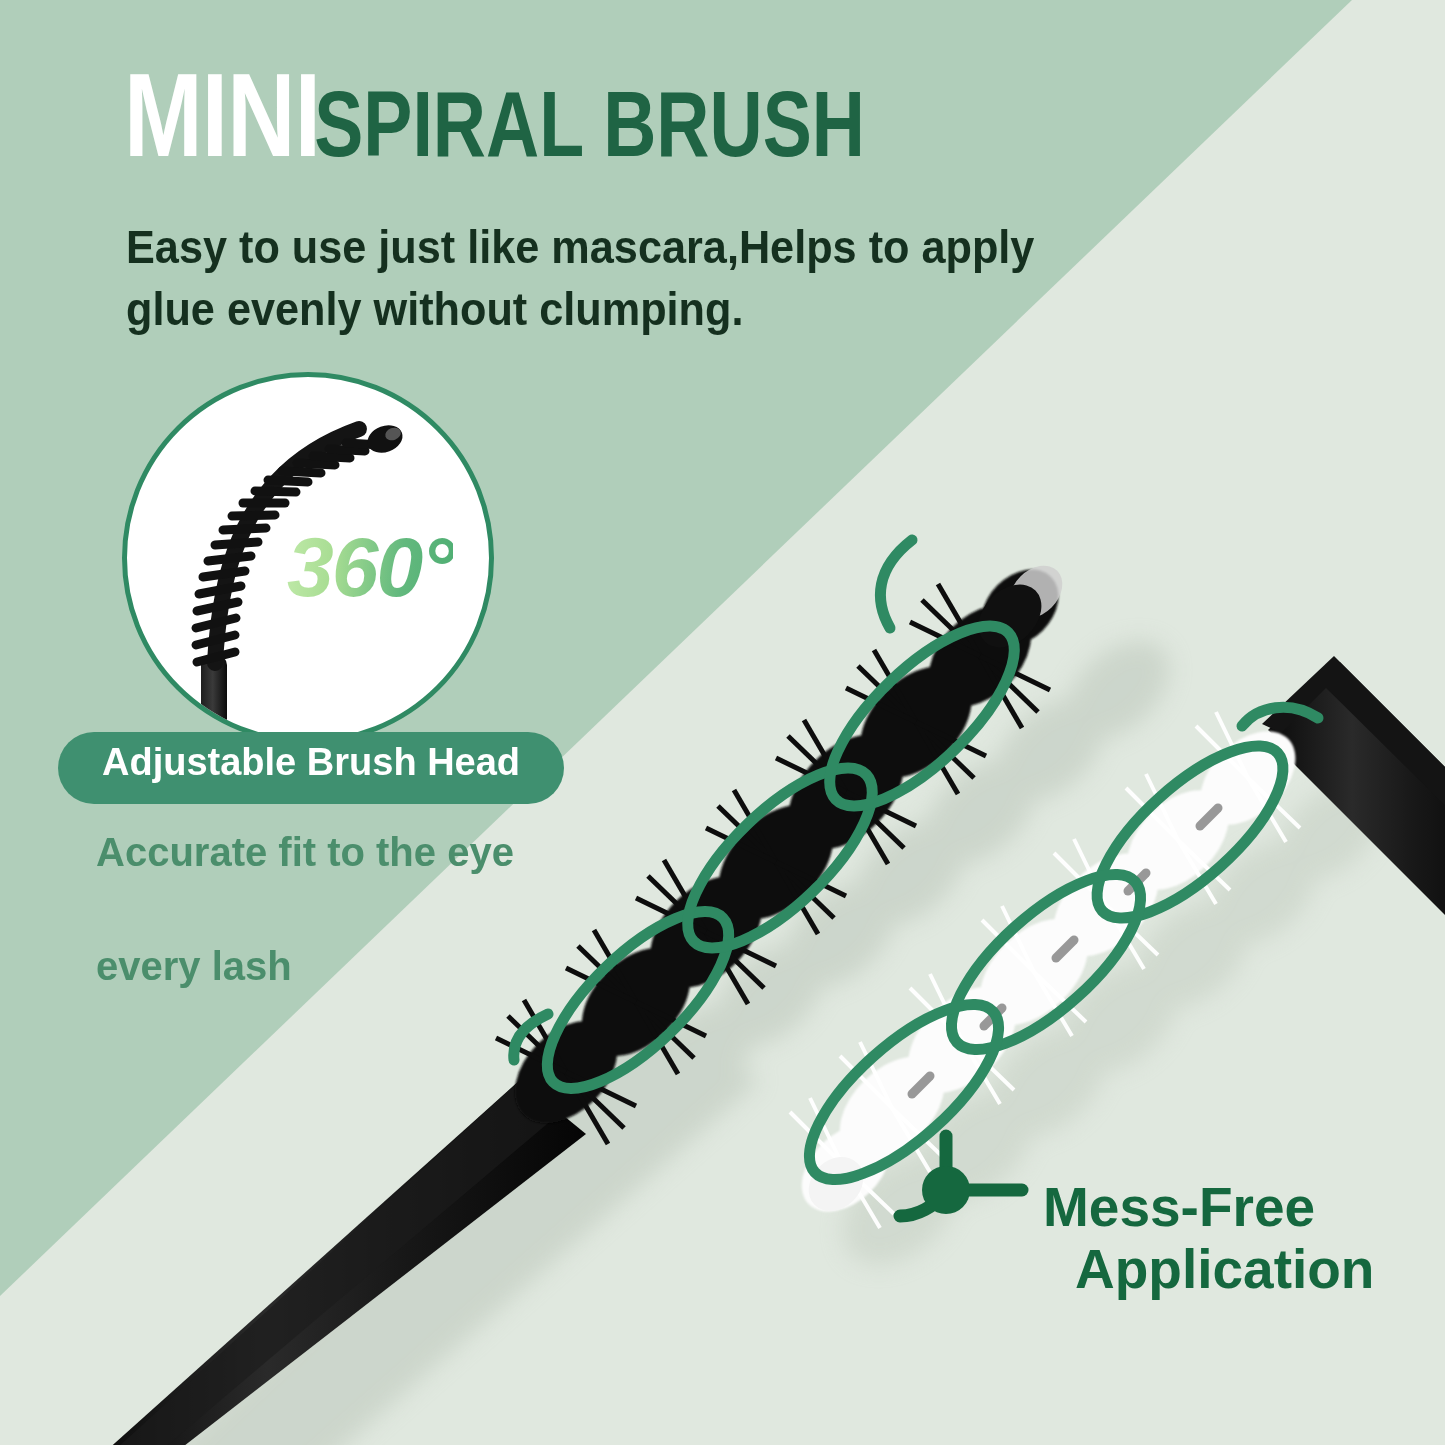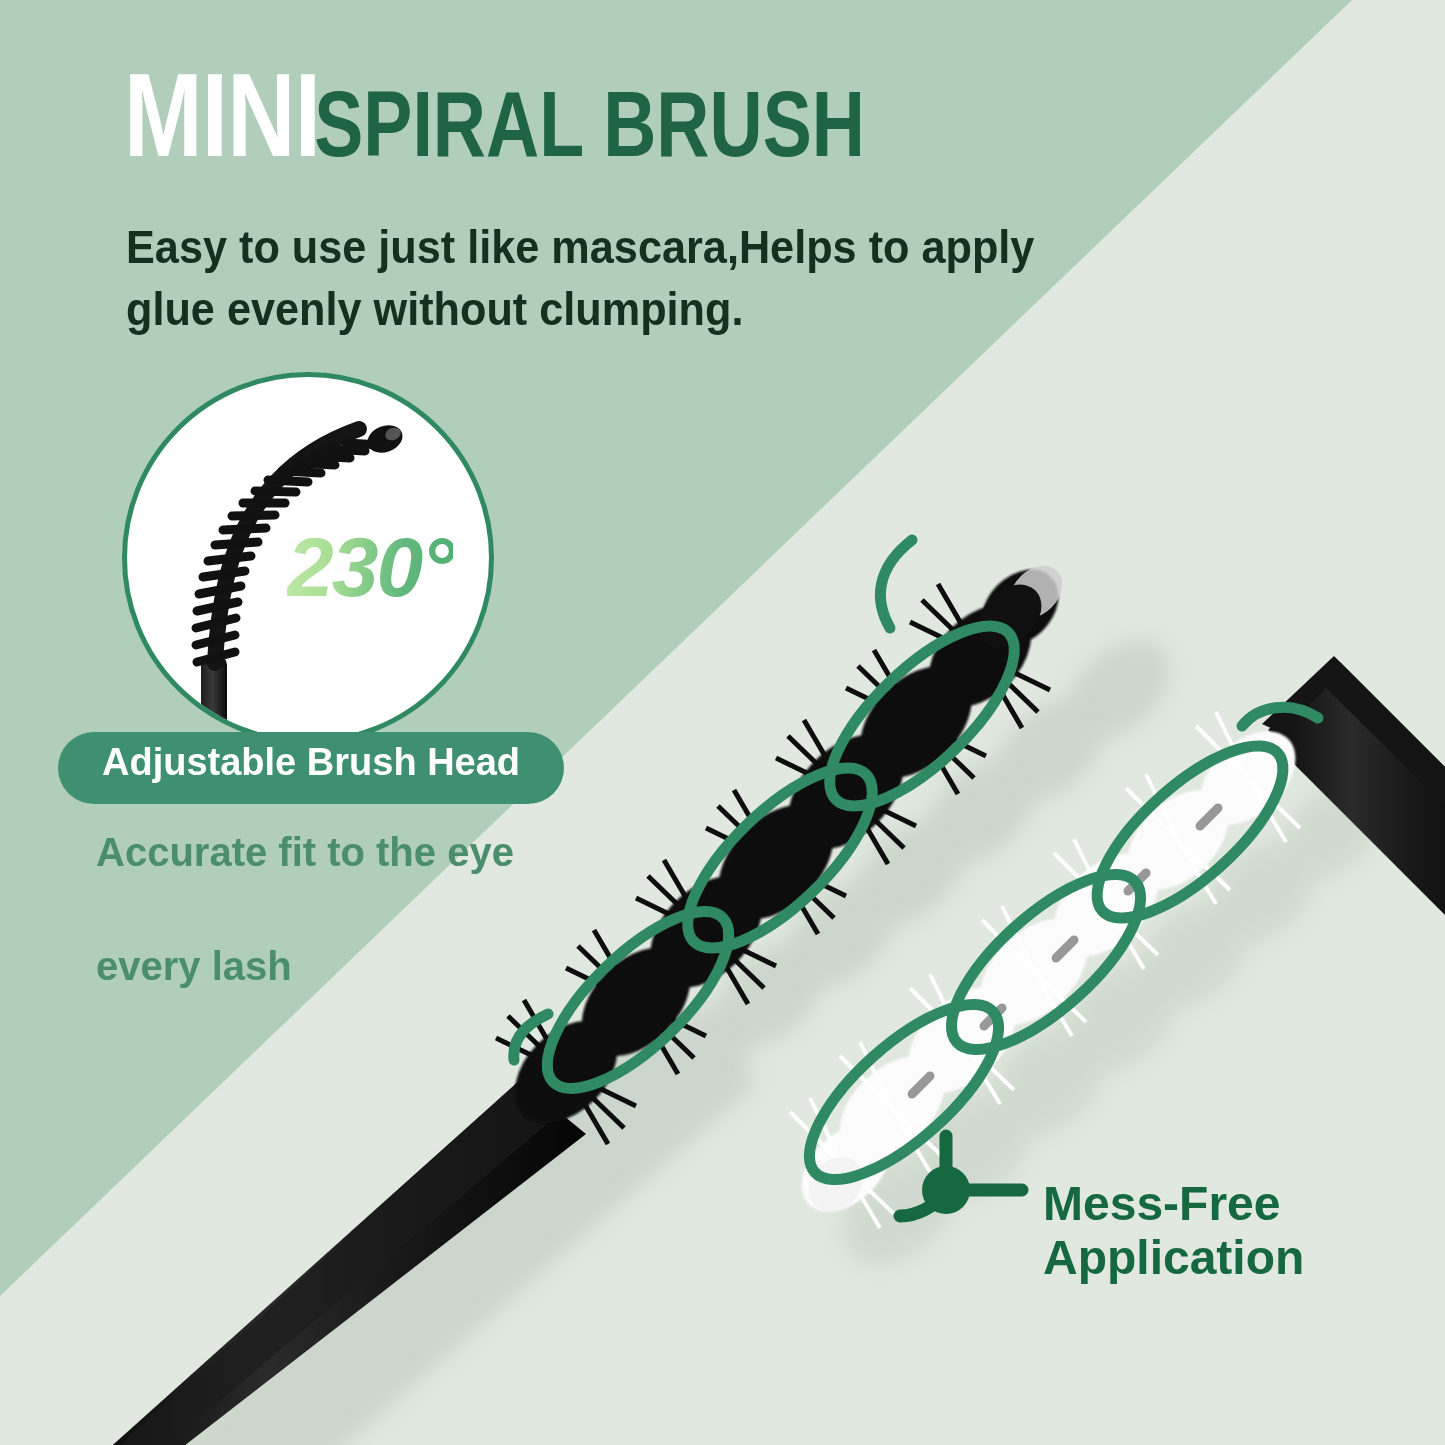--- a/index.html
+++ b/index.html
@@ -145,26 +145,26 @@
     height: 1445px;
     pointer-events: none;
   }
 
   
   .callout {
     position: absolute;
     left: 1043px;
     top: 1177px;
     width: 330px;
-    font-size: 48px;
+    font-size: 55px;
     line-height: 1.12;
     font-weight: 600;
     color: #15683f;
   }
-  .callout-line2 { display: block; }
+  .callout-line2 { display: block; margin-left: 32px; }
 </style>
 </head>
 <body>
 
 <div id="stage">
 
   <div class="bg-pale"></div>
   <div class="bg-sage"></div>
 
   <svg class="art" viewBox="0 0 1445 1445" xmlns="http://www.w3.org/2000/svg">
@@ -383,21 +383,21 @@
         <line x1="155" y1="94" x2="194" y2="96"></line>
         <line x1="170" y1="86" x2="208" y2="88"></line>
         <line x1="186" y1="79" x2="223" y2="81"></line>
         <line x1="202" y1="72" x2="238" y2="74"></line>
         <line x1="219" y1="66" x2="254" y2="68"></line>
       </g>
 
       <ellipse cx="258" cy="62" rx="18" ry="13" fill="#111111" transform="rotate(-20 258 62)"></ellipse>
       <ellipse cx="266" cy="57" rx="8" ry="6" fill="#555555" transform="rotate(-20 266 57)"></ellipse>
     </svg>
-    <div class="deg-label">230°</div>
+    <div class="deg-label">360°</div>
   </div>
 
   <div class="badge">
     <span class="badge-text">Adjustable Brush Head</span>
   </div>
 
   <div class="caption">
     <span>Accurate fit to the eye</span><br>
     <br>
     <span>every lash</span>

